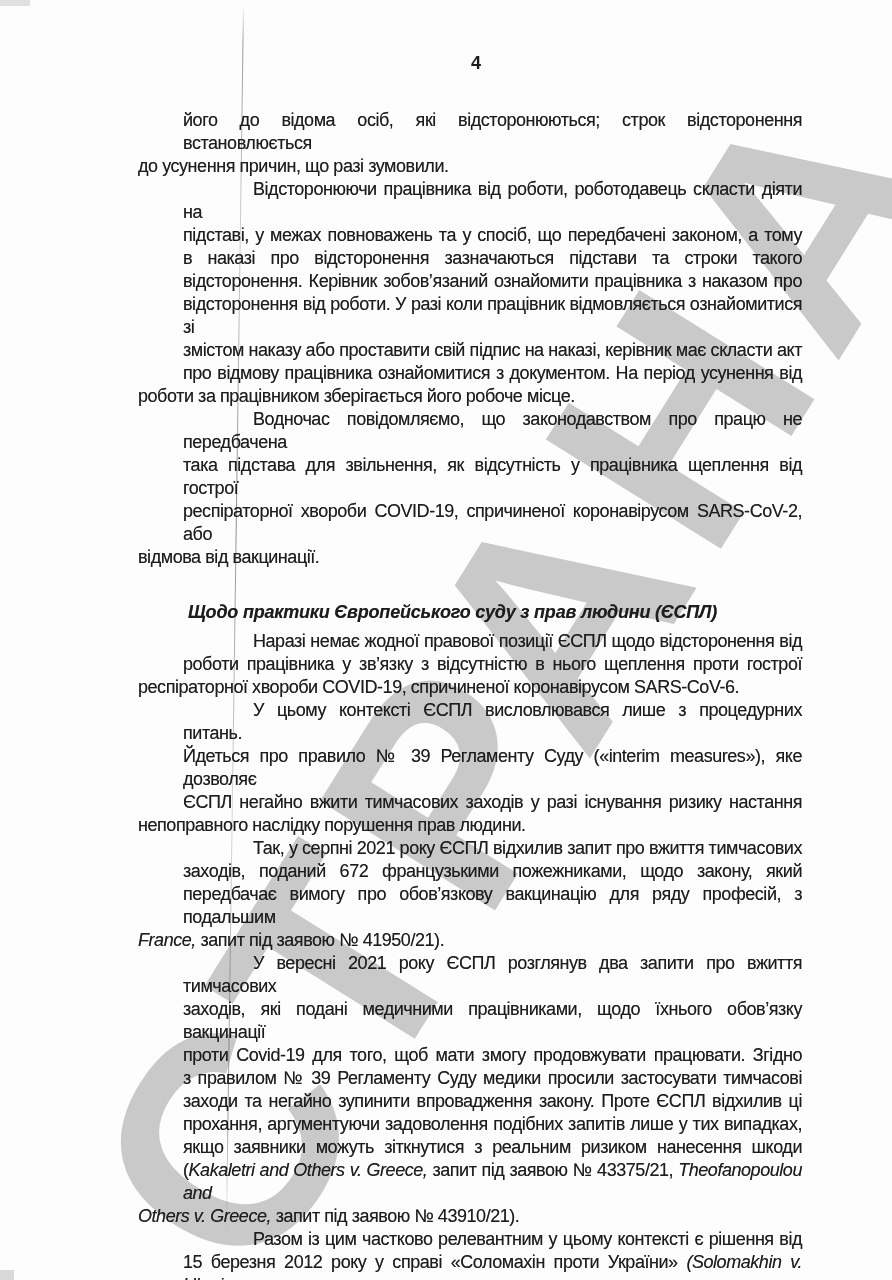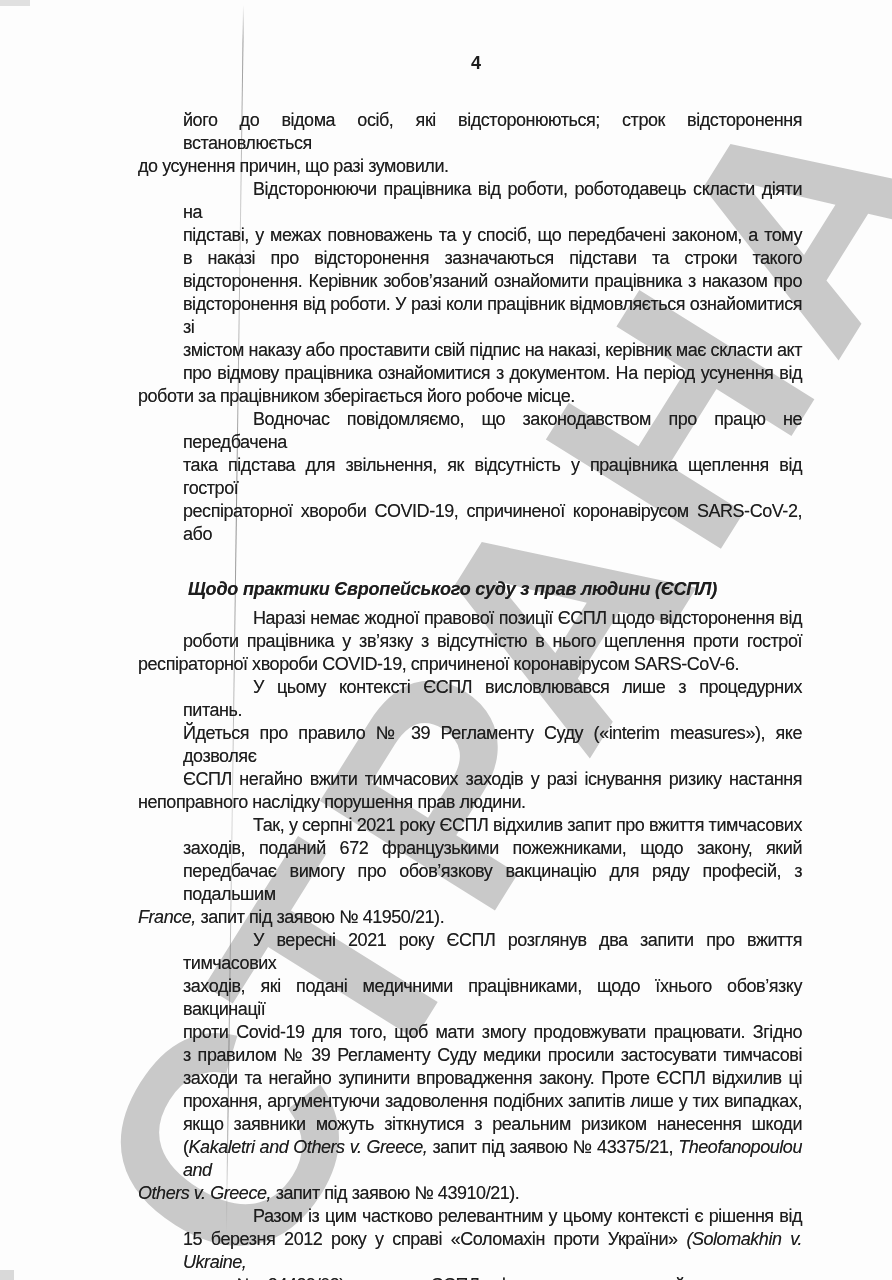--- a/index.html
+++ b/index.html
@@ -103,20 +103,21 @@
         <div class="line just"><span>відсторонення. Керівник зобов’язаний ознайомити працівника з наказом про</span></div>
         <div class="line just"><span>відсторонення від роботи. У разі коли працівник відмовляється ознайомитися зі</span></div>
         <div class="line just"><span>змістом наказу або проставити свій підпис на наказі, керівник має скласти акт</span></div>
         <div class="line just"><span>про відмову працівника ознайомитися з документом. На період усунення від</span></div>
         <div class="line"><span>роботи за працівником зберігається його робоче місце.</span></div>
       </div>
       <div class="para">
         <div class="line just ind"><span>Водночас повідомляємо, що законодавством про працю не передбачена</span></div>
         <div class="line just"><span>така підстава для звільнення, як відсутність у працівника щеплення від гострої</span></div>
         <div class="line just"><span>респіраторної хвороби COVID-19, спричиненої коронавірусом SARS-CoV-2, або</span></div>
+        <div class="line"><span>відмова від вакцинації.</span></div>
       </div>
       <div class="para heading">
         <div class="line"><span>Щодо практики Європейського суду з прав людини (ЄСПЛ)</span></div>
       </div>
       <div class="para">
         <div class="line just ind"><span>Наразі немає жодної правової позиції ЄСПЛ щодо відсторонення від</span></div>
         <div class="line just"><span>роботи працівника у зв’язку з відсутністю в нього щеплення проти гострої</span></div>
         <div class="line"><span>респіраторної хвороби COVID-19, спричиненої коронавірусом SARS-CoV-6.</span></div>
       </div>
       <div class="para">

